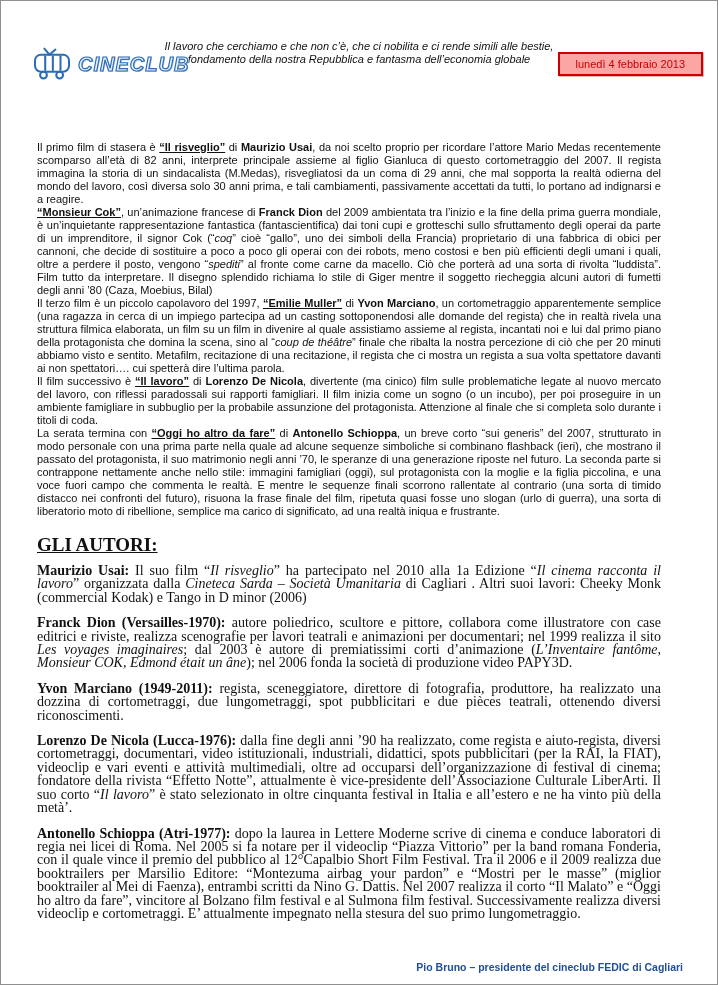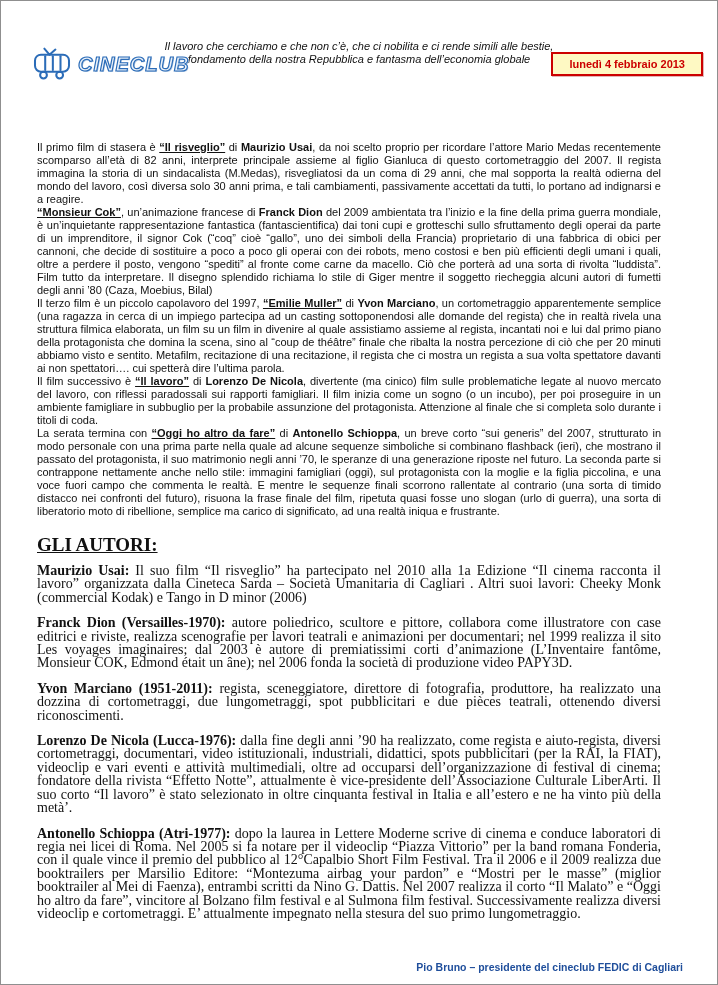--- a/index.html
+++ b/index.html
@@ -28,24 +28,24 @@
     -webkit-text-fill-color:#eaf1f9;
     -webkit-text-stroke:1.2px #2b6cb8;
     text-shadow:1px 1px 0 #b9cde4;
   }
   .logo .logo-line2 .logo-text { font-size:19px; }
   .tram-icon svg { display:block; }
   .date-badge {
     position:absolute; top:12px; right:14px;
     border:2px solid #cc0000;
     color:#cc0000;
-    font-weight:bold;
+    font-weight:normal;
     font-size:11px;
     padding:4px 16px;
-    background:#fef9c3;
+    background:#fca5a5;
     box-shadow:1px 1px 0 #e3b6b6;
     white-space:nowrap;
   }
   .title {
     text-align:center;
     padding-top:35px;
     font-weight:bold;
     font-size:17px;
     line-height:24px;
     white-space:nowrap;
@@ -61,21 +61,21 @@
   }
   
   .content { padding:4px 56px 0 36px; }
   .body-para {
     font-size:11px;
     line-height:13px;
     text-align:justify;
     margin:0;
   }
   .b { font-weight:bold; }
-  .i { }
+  .i { font-style:italic; }
   .u { text-decoration:underline; }
   
   .authors-heading {
     font-family:"Liberation Serif", serif;
     font-size:19px;
     font-weight:bold;
     text-decoration:underline;
     margin-top:16px;
     margin-bottom:8px;
   }
@@ -137,21 +137,21 @@
         <p class="body-para"><span class="b u">“Monsieur Cok”</span><span>, un’animazione francese di </span><span class="b">Franck Dion</span><span> del 2009 ambientata tra l’inizio e la fine della prima guerra mondiale, è un’inquietante rappresentazione fantastica (fantascientifica) dai toni cupi e grotteschi sullo sfruttamento degli operai da parte di un imprenditore, il signor Cok (“</span><span class="i">coq</span><span>” cioè “gallo”, uno dei simboli della Francia) proprietario di una fabbrica di obici per cannoni, che decide di sostituire a poco a poco gli operai con dei robots, meno costosi e ben più efficienti degli umani i quali, oltre a perdere il posto, vengono “</span><span class="i">spediti</span><span>” al fronte come carne da macello. Ciò che porterà ad una sorta di rivolta “luddista”. Film tutto da interpretare. Il disegno splendido richiama lo stile di Giger mentre il soggetto riecheggia alcuni autori di fumetti degli anni ’80 (Caza, Moebius, Bilal)</span></p>
         <p class="body-para"><span>Il terzo film è un piccolo capolavoro del 1997, </span><span class="b u">“Emilie Muller”</span><span> di </span><span class="b">Yvon Marciano</span><span>, un cortometraggio apparentemente semplice (una ragazza in cerca di un impiego partecipa ad un casting sottoponendosi alle domande del regista) che in realtà rivela una struttura filmica elaborata, un film su un film in divenire al quale assistiamo assieme al regista, incantati noi e lui dal primo piano della protagonista che domina la scena, sino al “</span><span class="i">coup de théâtre</span><span>” finale che ribalta la nostra percezione di ciò che per 20 minuti abbiamo visto e sentito. Metafilm, recitazione di una recitazione, il regista che ci mostra un regista a sua volta spettatore davanti ai non spettatori…. cui spetterà dire l’ultima parola.</span></p>
         <p class="body-para"><span>Il film successivo è </span><span class="b u">“Il lavoro”</span><span> di </span><span class="b">Lorenzo De Nicola</span><span>, divertente (ma cinico) film sulle problematiche legate al nuovo mercato del lavoro, con riflessi paradossali sui rapporti famigliari. Il film inizia come un sogno (o un incubo), per poi proseguire in un ambiente famigliare in subbuglio per la probabile assunzione del protagonista. Attenzione al finale che si completa solo durante i titoli di coda.</span></p>
         <p class="body-para"><span>La serata termina con </span><span class="b u">“Oggi ho altro da fare”</span><span> di </span><span class="b">Antonello Schioppa</span><span>, un breve corto “sui generis” del 2007, strutturato in modo personale con una prima parte nella quale ad alcune sequenze simboliche si combinano flashback (ieri), che mostrano il passato del protagonista, il suo matrimonio negli anni ’70, le speranze di una generazione riposte nel futuro. La seconda parte si contrappone nettamente anche nello stile: immagini famigliari (oggi), sul protagonista con la moglie e la figlia piccolina, e una voce fuori campo che commenta le realtà. E mentre le sequenze finali scorrono rallentate al contrario (una sorta di timido distacco nei confronti del futuro), risuona la frase finale del film, ripetuta quasi fosse uno slogan (urlo di guerra), una sorta di liberatorio moto di ribellione, semplice ma carico di significato, ad una realtà iniqua e frustrante.</span></p>
       </div>
 
     <h3 class="authors-heading">GLI AUTORI:</h3>
     <div>
         <p class="author-para"><span class="b">Maurizio Usai:</span><span> Il suo film “</span><span class="i">Il risveglio</span><span>” ha partecipato nel 2010 alla 1a Edizione “</span><span class="i">Il cinema racconta il lavoro</span><span>” organizzata dalla </span><span class="i">Cineteca Sarda – Società Umanitaria</span><span> di Cagliari . Altri suoi lavori: Cheeky Monk (commercial Kodak) e Tango in D minor (2006)</span></p>
         <p class="author-para"><span class="b">Franck Dion (Versailles-1970):</span><span> autore poliedrico, scultore e pittore, collabora come illustratore con case editrici e riviste, realizza scenografie per lavori teatrali e animazioni per documentari; nel 1999 realizza il sito </span><span class="i">Les voyages imaginaires</span><span>; dal 2003 è autore di premiatissimi corti d’animazione (</span><span class="i">L’Inventaire fantôme,  Monsieur COK, Edmond était un âne</span><span>); nel 2006 fonda la società di produzione video PAPY3D.</span></p>
-        <p class="author-para"><span class="b">Yvon Marciano (1951-2011):</span><span> regista, sceneggiatore, direttore di fotografia, produttore, ha realizzato una dozzina di cortometraggi, due lungometraggi, spot pubblicitari e due pièces teatrali, ottenendo diversi riconoscimenti.</span></p>
+        <p class="author-para"><span class="b">Yvon Marciano (1949-2011):</span><span> regista, sceneggiatore, direttore di fotografia, produttore, ha realizzato una dozzina di cortometraggi, due lungometraggi, spot pubblicitari e due pièces teatrali, ottenendo diversi riconoscimenti.</span></p>
         <p class="author-para"><span class="b">Lorenzo De Nicola (Lucca-1976):</span><span> dalla fine degli anni ’90 ha realizzato, come regista e aiuto-regista, diversi cortometraggi, documentari, video istituzionali, industriali, didattici, spots pubblicitari (per la RAI, la FIAT), videoclip e vari eventi e attività multimediali, oltre ad occuparsi dell’organizzazione di festival di cinema; fondatore della rivista “Effetto Notte”, attualmente è vice-presidente dell’Associazione Culturale LiberArti. Il suo corto “</span><span class="i">Il lavoro</span><span>” è stato selezionato in oltre cinquanta festival in Italia e all’estero e ne ha vinto più della metà’.</span></p>
         <p class="author-para"><span class="b">Antonello Schioppa (Atri-1977):</span><span> dopo la laurea in Lettere Moderne scrive di cinema e conduce laboratori di regia nei licei di Roma. Nel 2005 si fa notare per il videoclip “Piazza Vittorio” per la band romana Fonderia, con il quale vince il premio del pubblico al 12°Capalbio Short Film Festival. Tra il 2006 e il 2009 realizza due booktrailers per Marsilio Editore: “Montezuma airbag your pardon” e “Mostri per le masse” (miglior booktrailer al Mei di Faenza), entrambi scritti da Nino G. Dattis. Nel 2007 realizza il corto “Il Malato” e “Oggi ho altro da fare”, vincitore al Bolzano film festival e al Sulmona film festival. Successivamente realizza diversi videoclip e cortometraggi. E’ attualmente impegnato nella stesura del suo primo lungometraggio.</span></p>
       </div>
   </div>
 
   <div class="footer-signature">Pio Bruno – presidente del cineclub FEDIC di Cagliari</div>
 
 </div>
 
 </body></html>

